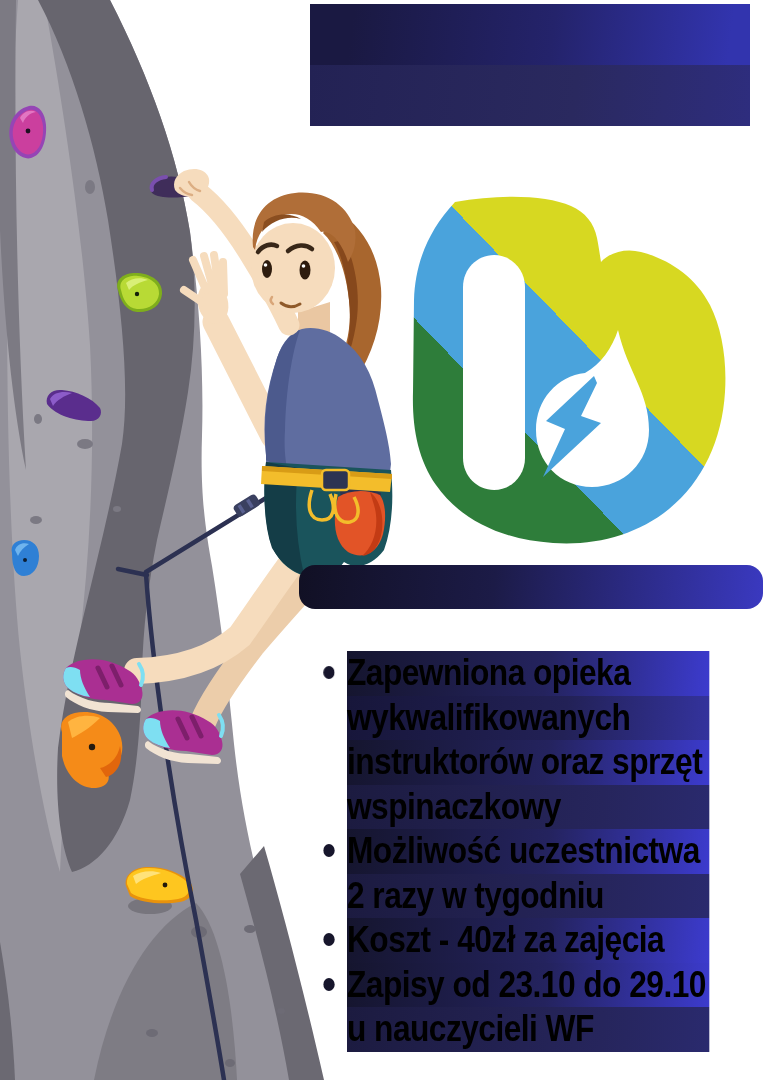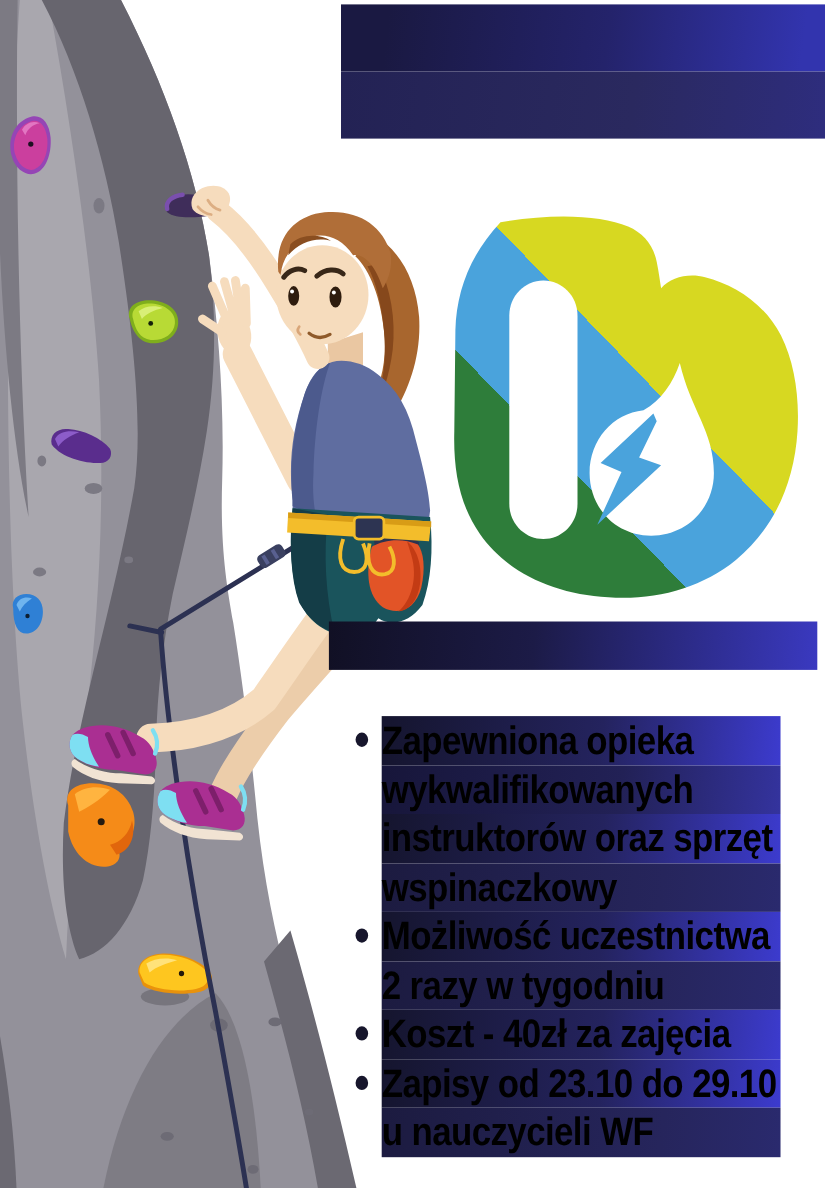--- a/index.html
+++ b/index.html
@@ -6,26 +6,26 @@
   .page{position:relative;width:763px;height:1080px;overflow:hidden;background:#ffffff;
         font-family:"Liberation Sans","DejaVu Sans",sans-serif;}
   .art{position:absolute;left:0;top:0;width:763px;height:1080px;display:block;}
 
   
   .title{position:absolute;left:310px;top:4px;width:440px;text-align:center;
          font-weight:700;font-size:45px;line-height:61px;letter-spacing:0.5px;white-space:nowrap;}
   .title .t1{background:linear-gradient(97deg,#1a1942 10%,#24236b 55%,#3234ae 95%);}
   .title .t2{background:linear-gradient(97deg,#232254 0%,#2a295f 60%,#2e2d7e 100%);}
   .title .t3{background:linear-gradient(97deg,#131230 0%,#232268 45%,#3e3dd8 98%);}
-  .gradtxt{-webkit-background-clip:text;background-clip:text;color:transparent;}
+  .gradtxt{-webkit-background-clip:text;background-clip:text;color:transparent;padding-left:20px;}
 
   
   .org{position:absolute;left:299px;top:565px;width:444px;text-align:center;white-space:nowrap;
        font-weight:400;font-size:36px;line-height:44px;letter-spacing:-0.5px;
-       background:linear-gradient(95deg,#111024 0%,#1c1b47 42%,#3a39c0 100%);}
+       background:linear-gradient(95deg,#111024 0%,#1c1b47 42%,#3a39c0 100%);border-radius:16px;}
 
   
   .list{position:absolute;left:347px;top:651px;width:412px;
         font-weight:700;font-size:36px;line-height:44.5px;letter-spacing:-0.6px;
         transform:scaleX(0.88);transform-origin:0 0;}
   .list .line{position:relative;white-space:nowrap;height:44.5px;}
   .list .line.b::before{content:"";position:absolute;left:-27px;top:15px;width:13px;height:13px;
         border-radius:50%;background:#17162c;}
   .lg1{background:linear-gradient(97deg,#15152e 0%,#24235e 55%,#3c3bce 100%);}
   .lg2{background:linear-gradient(97deg,#17163a 0%,#222156 60%,#34339e 100%);}

